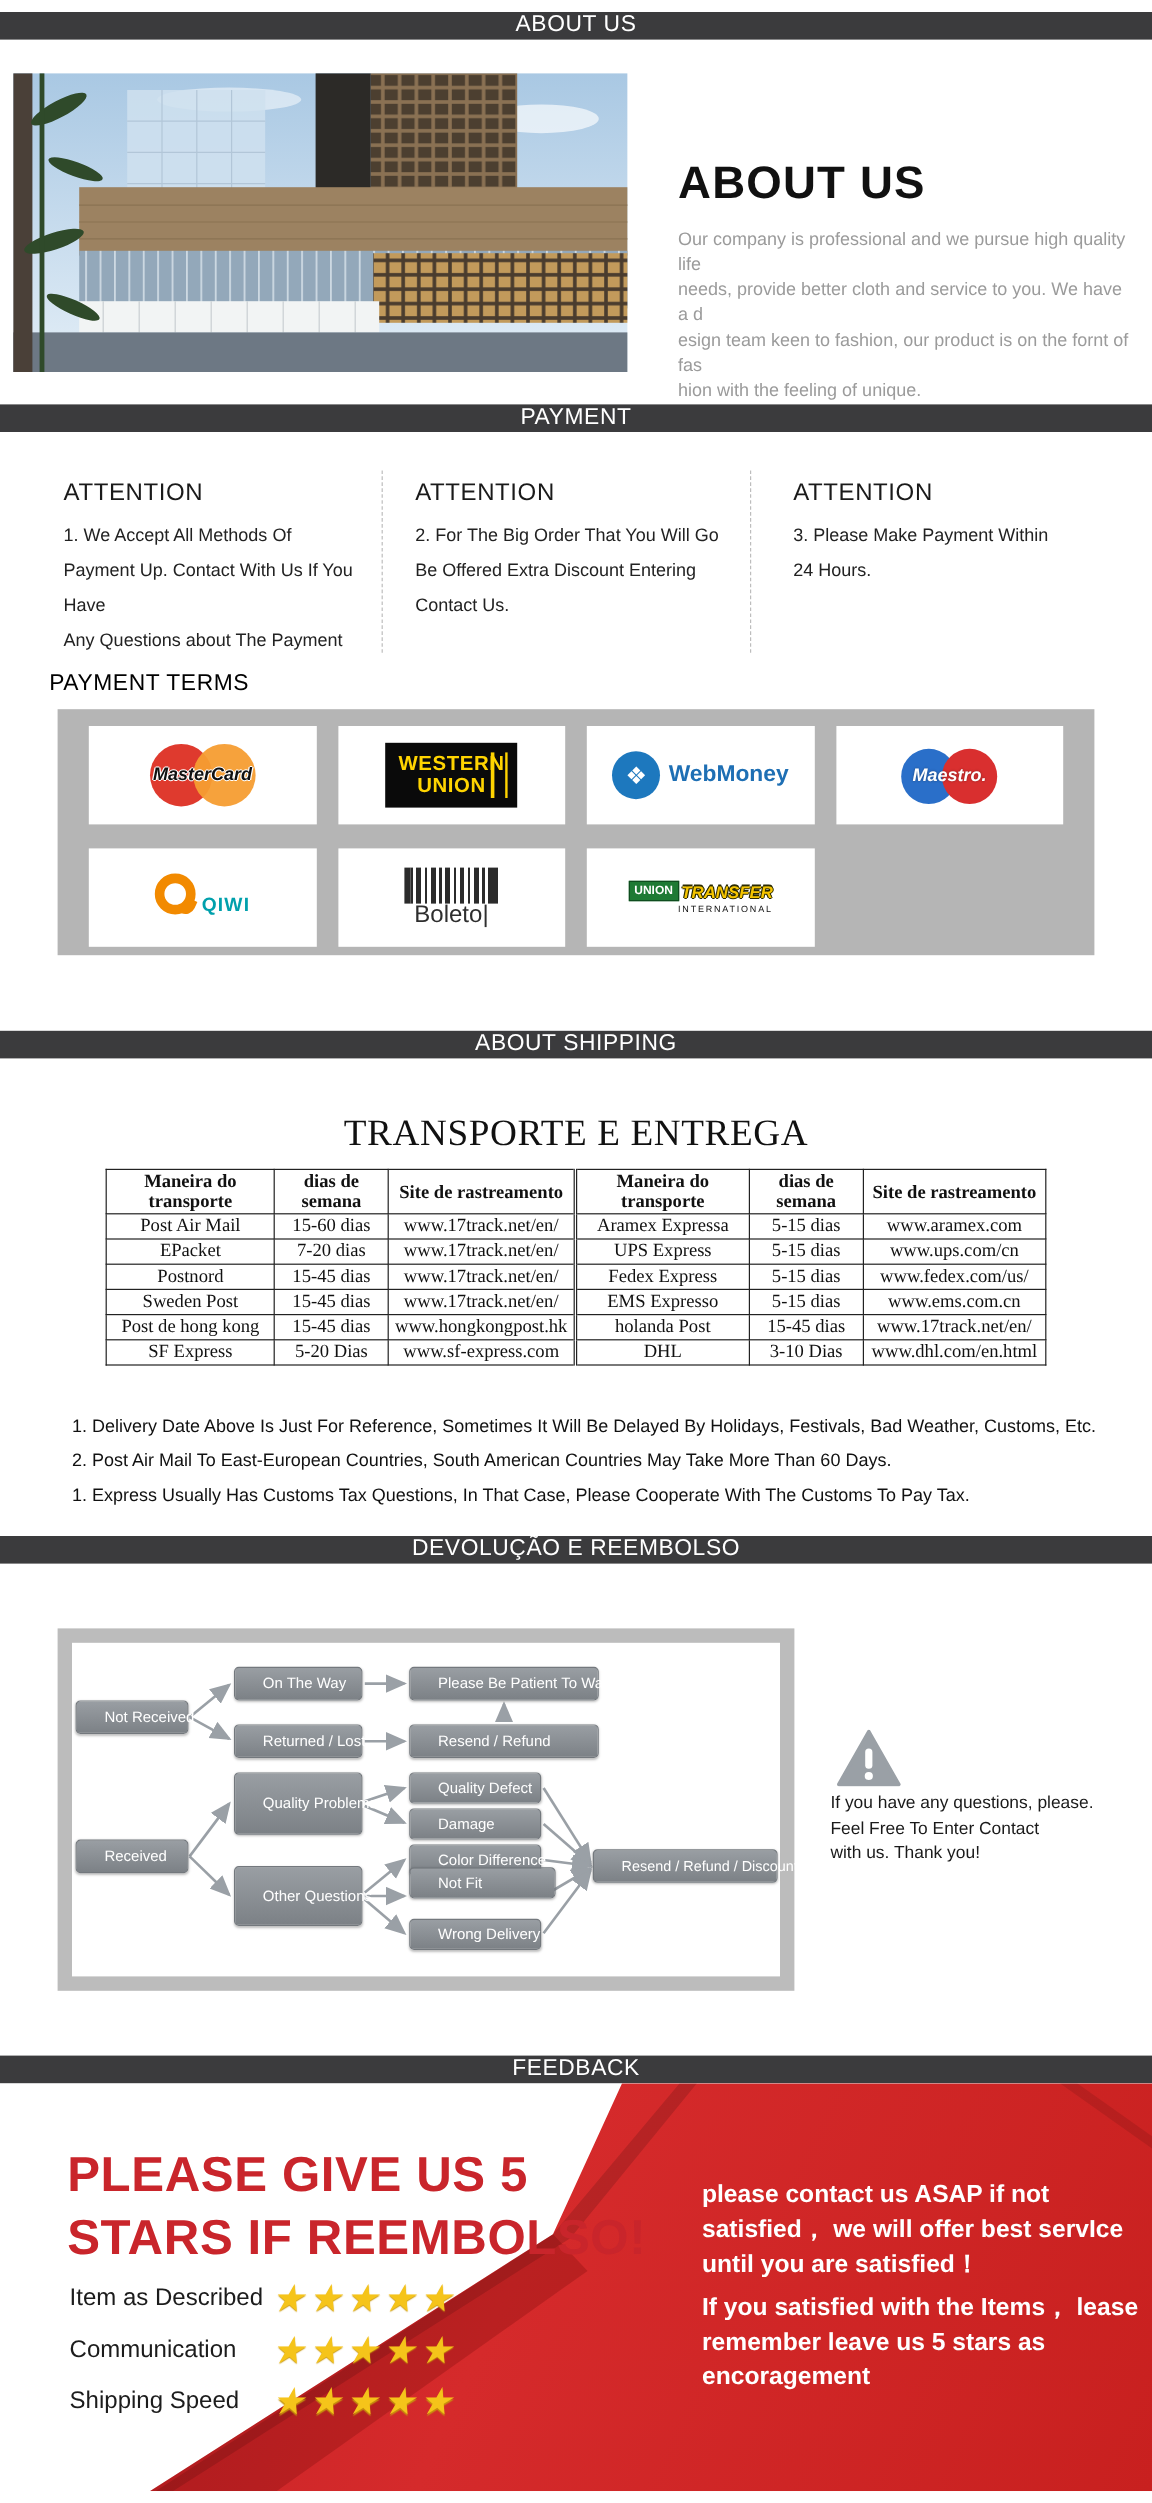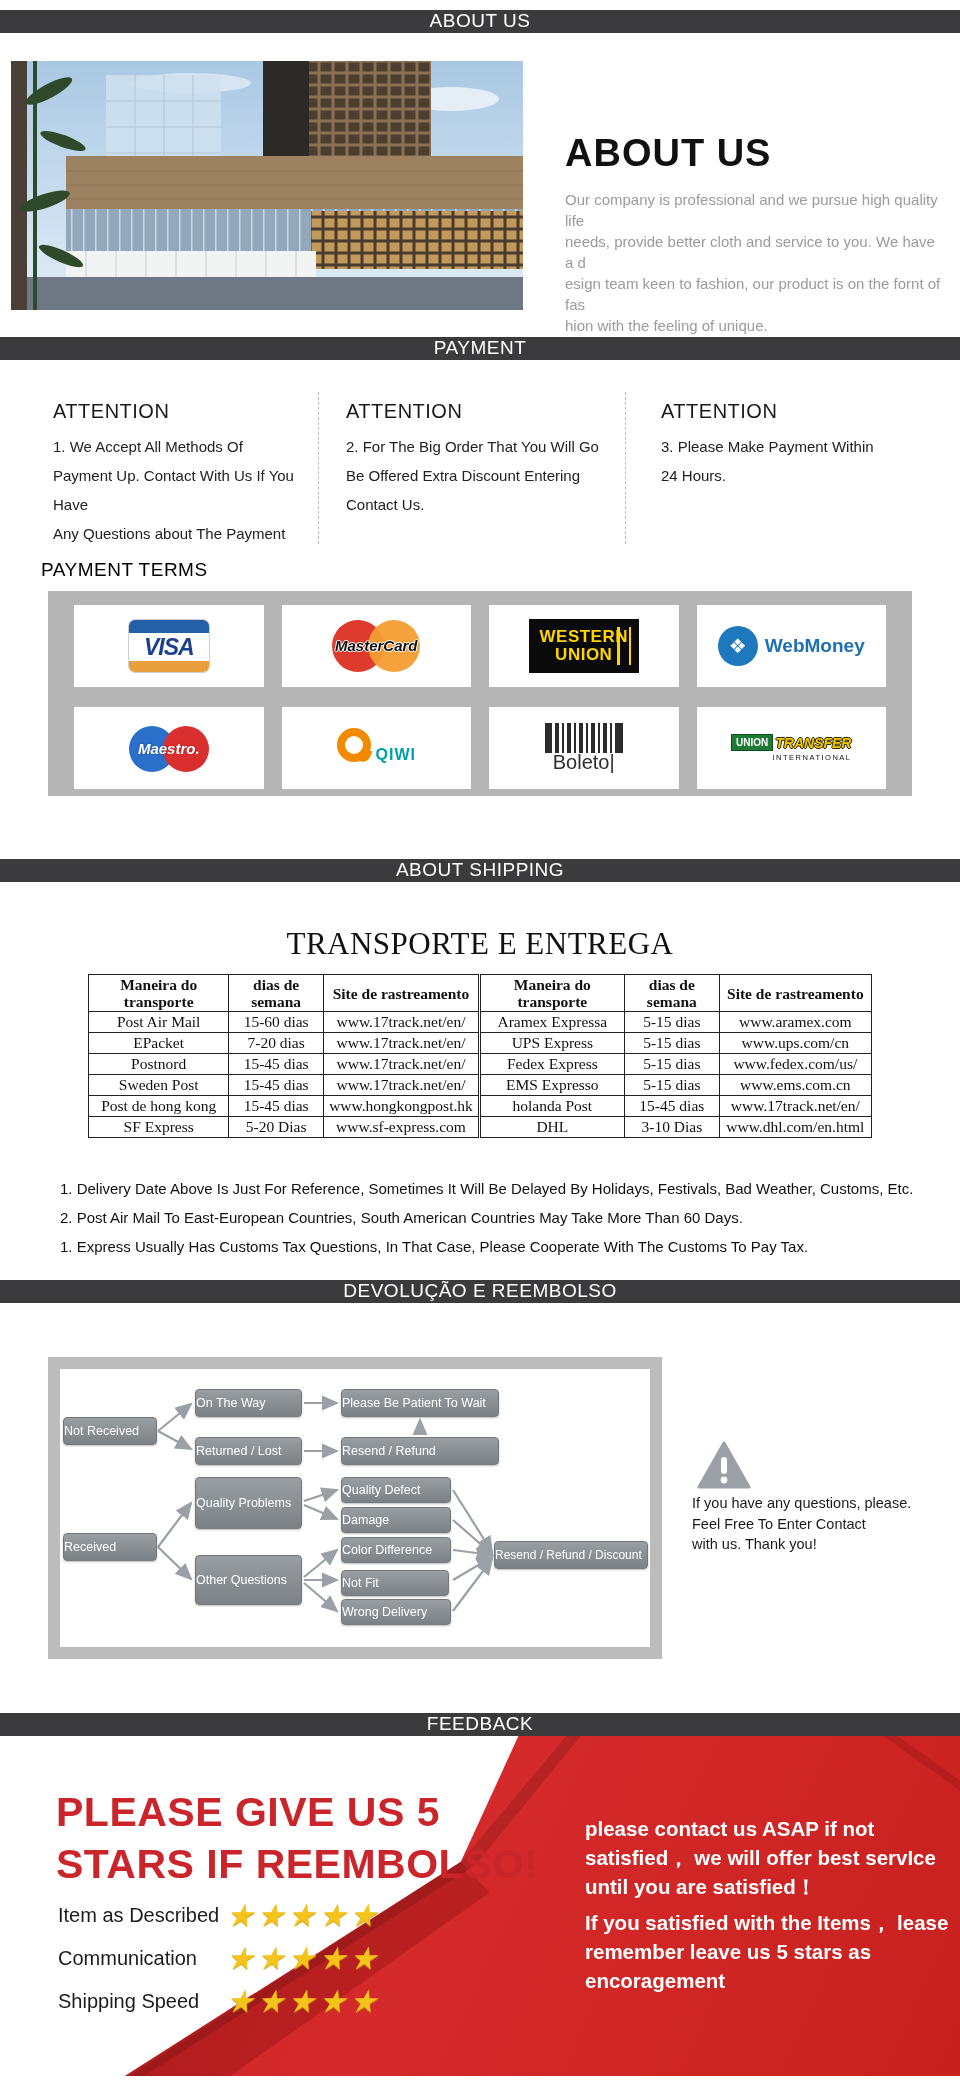--- a/index.html
+++ b/index.html
@@ -97,21 +97,21 @@
   .notes div { font-size:15px; line-height:29px; color:#111; }
 
   
   .returns { position:relative; height:410px; }
   .flow-panel { position:absolute; left:48px; top:54px; width:614px; height:302px;
                 border:12px solid #bcbcbc; background:#fff; }
   .flow-inner { position:relative; width:100%; height:100%; }
   .arrows { position:absolute; left:0; top:0; }
   .node { position:absolute; background:linear-gradient(#999ea3,#7c8186); border:1px solid #73787d;
           border-radius:4px; color:#fff; font-size:12.5px; display:flex; align-items:center;
-          padding-left:0; box-shadow:0 1px 2px rgba(0,0,0,.25); white-space:nowrap; }
+          padding-left:23px; box-shadow:0 1px 2px rgba(0,0,0,.25); white-space:nowrap; }
   .notice-icon { position:absolute; left:697px; top:138px; }
   .notice { position:absolute; left:692px; top:190px; }
   .notice div { font-size:14.5px; line-height:20.5px; color:#1a1a1a; }
 
   
   .feedback { position:relative; height:353px; overflow:hidden; }
   .redshape { position:absolute; left:0; top:0; width:960px; height:340px;
               background:linear-gradient(115deg,#c21f24 0%,#d52a2b 45%,#c8201f 100%);
               clip-path:polygon(54% 0, 100% 0, 100% 100%, 13% 100%, 48% 37%); }
   .seam1 { position:absolute; left:0; top:0; width:960px; height:340px; background:rgba(0,0,0,.14);
@@ -231,27 +231,20 @@
     <div class="att att3">
       <h3>ATTENTION</h3>
       <div>3.  Please Make Payment Within</div>
       <div>24 Hours.</div>
     </div>
     <div class="terms-title">PAYMENT TERMS</div>
   </section>
 
   <section class="terms-panel">
     <div class="card">
-      <div class="visa">
-        <div class="t"></div>
-        <div class="m">VISA</div>
-        <div class="b"></div>
-      </div>
-    </div>
-    <div class="card">
       <div class="mc">
         <div class="c red"></div>
         <div class="c org"></div>
         <div class="txt">MasterCard</div>
       </div>
     </div>
     <div class="card">
       <div class="wu">
         <div>WESTERN</div>
         <div>UNION</div>
@@ -400,21 +393,21 @@
         <div class="node" style="left:135px;top:20px;width:107px;height:28px">On The Way</div>
         <div class="node" style="left:281px;top:20px;width:158px;height:28px">Please Be Patient To Wait</div>
         <div class="node" style="left:135px;top:68px;width:107px;height:28px">Returned / Lost</div>
         <div class="node" style="left:281px;top:68px;width:158px;height:28px">Resend / Refund</div>
         <div class="node" style="left:135px;top:108px;width:107px;height:52px">Quality Problems</div>
         <div class="node" style="left:281px;top:108px;width:110px;height:26px">Quality Defect</div>
         <div class="node" style="left:281px;top:138px;width:110px;height:26px">Damage</div>
         <div class="node" style="left:3px;top:164px;width:94px;height:28px">Received</div>
         <div class="node" style="left:281px;top:168px;width:110px;height:26px">Color Difference</div>
         <div class="node" style="left:135px;top:186px;width:107px;height:50px">Other Questions</div>
-        <div class="node" style="left:281px;top:201px;width:108px;height:26px">Not Fit</div>
+        <div class="node" style="left:281px;top:187px;width:122px;height:26px">Not Fit</div>
         <div class="node" style="left:281px;top:230px;width:110px;height:26px">Wrong Delivery</div>
         <div class="node" style="left:434px;top:172px;width:154px;height:28px;font-size:12px">Resend / Refund / Discount</div>
       </div>
     </div>
     <svg class="notice-icon" width="54" height="48">
       <path d="M27 2 L52 46 L2 46 Z" fill="#9aa0a6" stroke="#9aa0a6" stroke-width="3" stroke-linejoin="round"></path>
       <rect x="24" y="16" width="6" height="17" rx="3" fill="#fff"></rect>
       <circle cx="27" cy="39" r="3.4" fill="#fff"></circle>
     </svg>
     <div class="notice">

